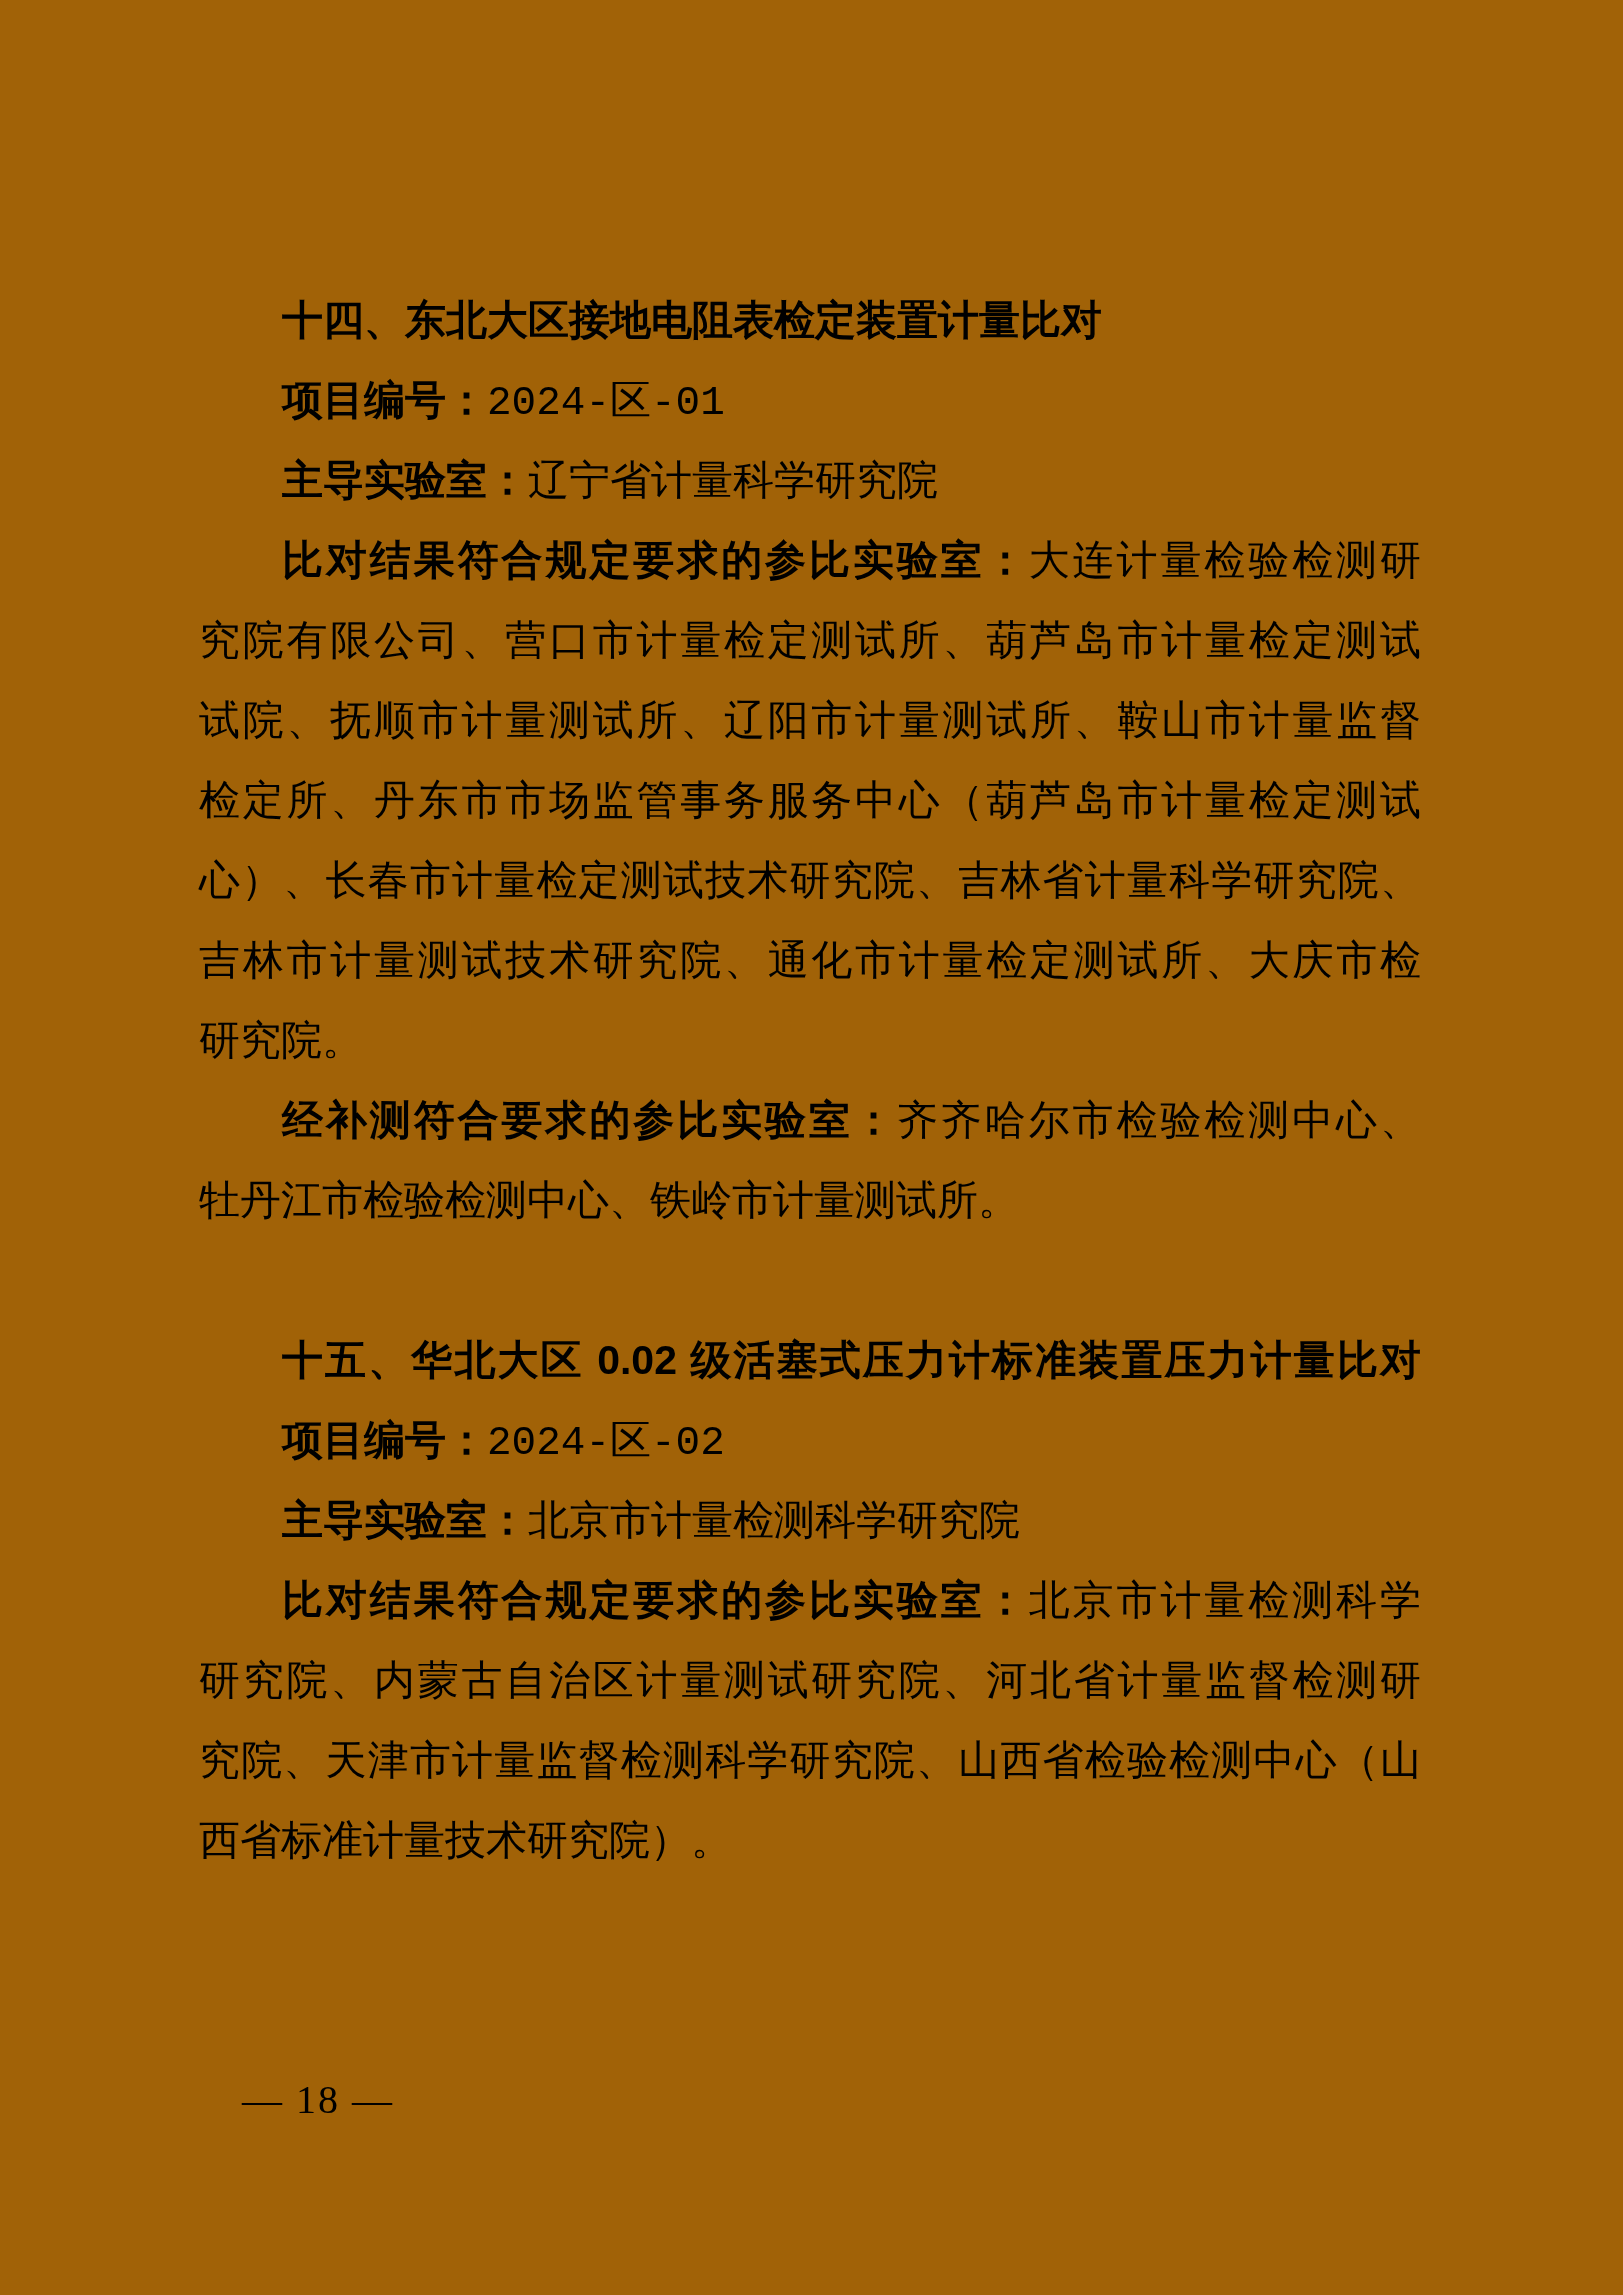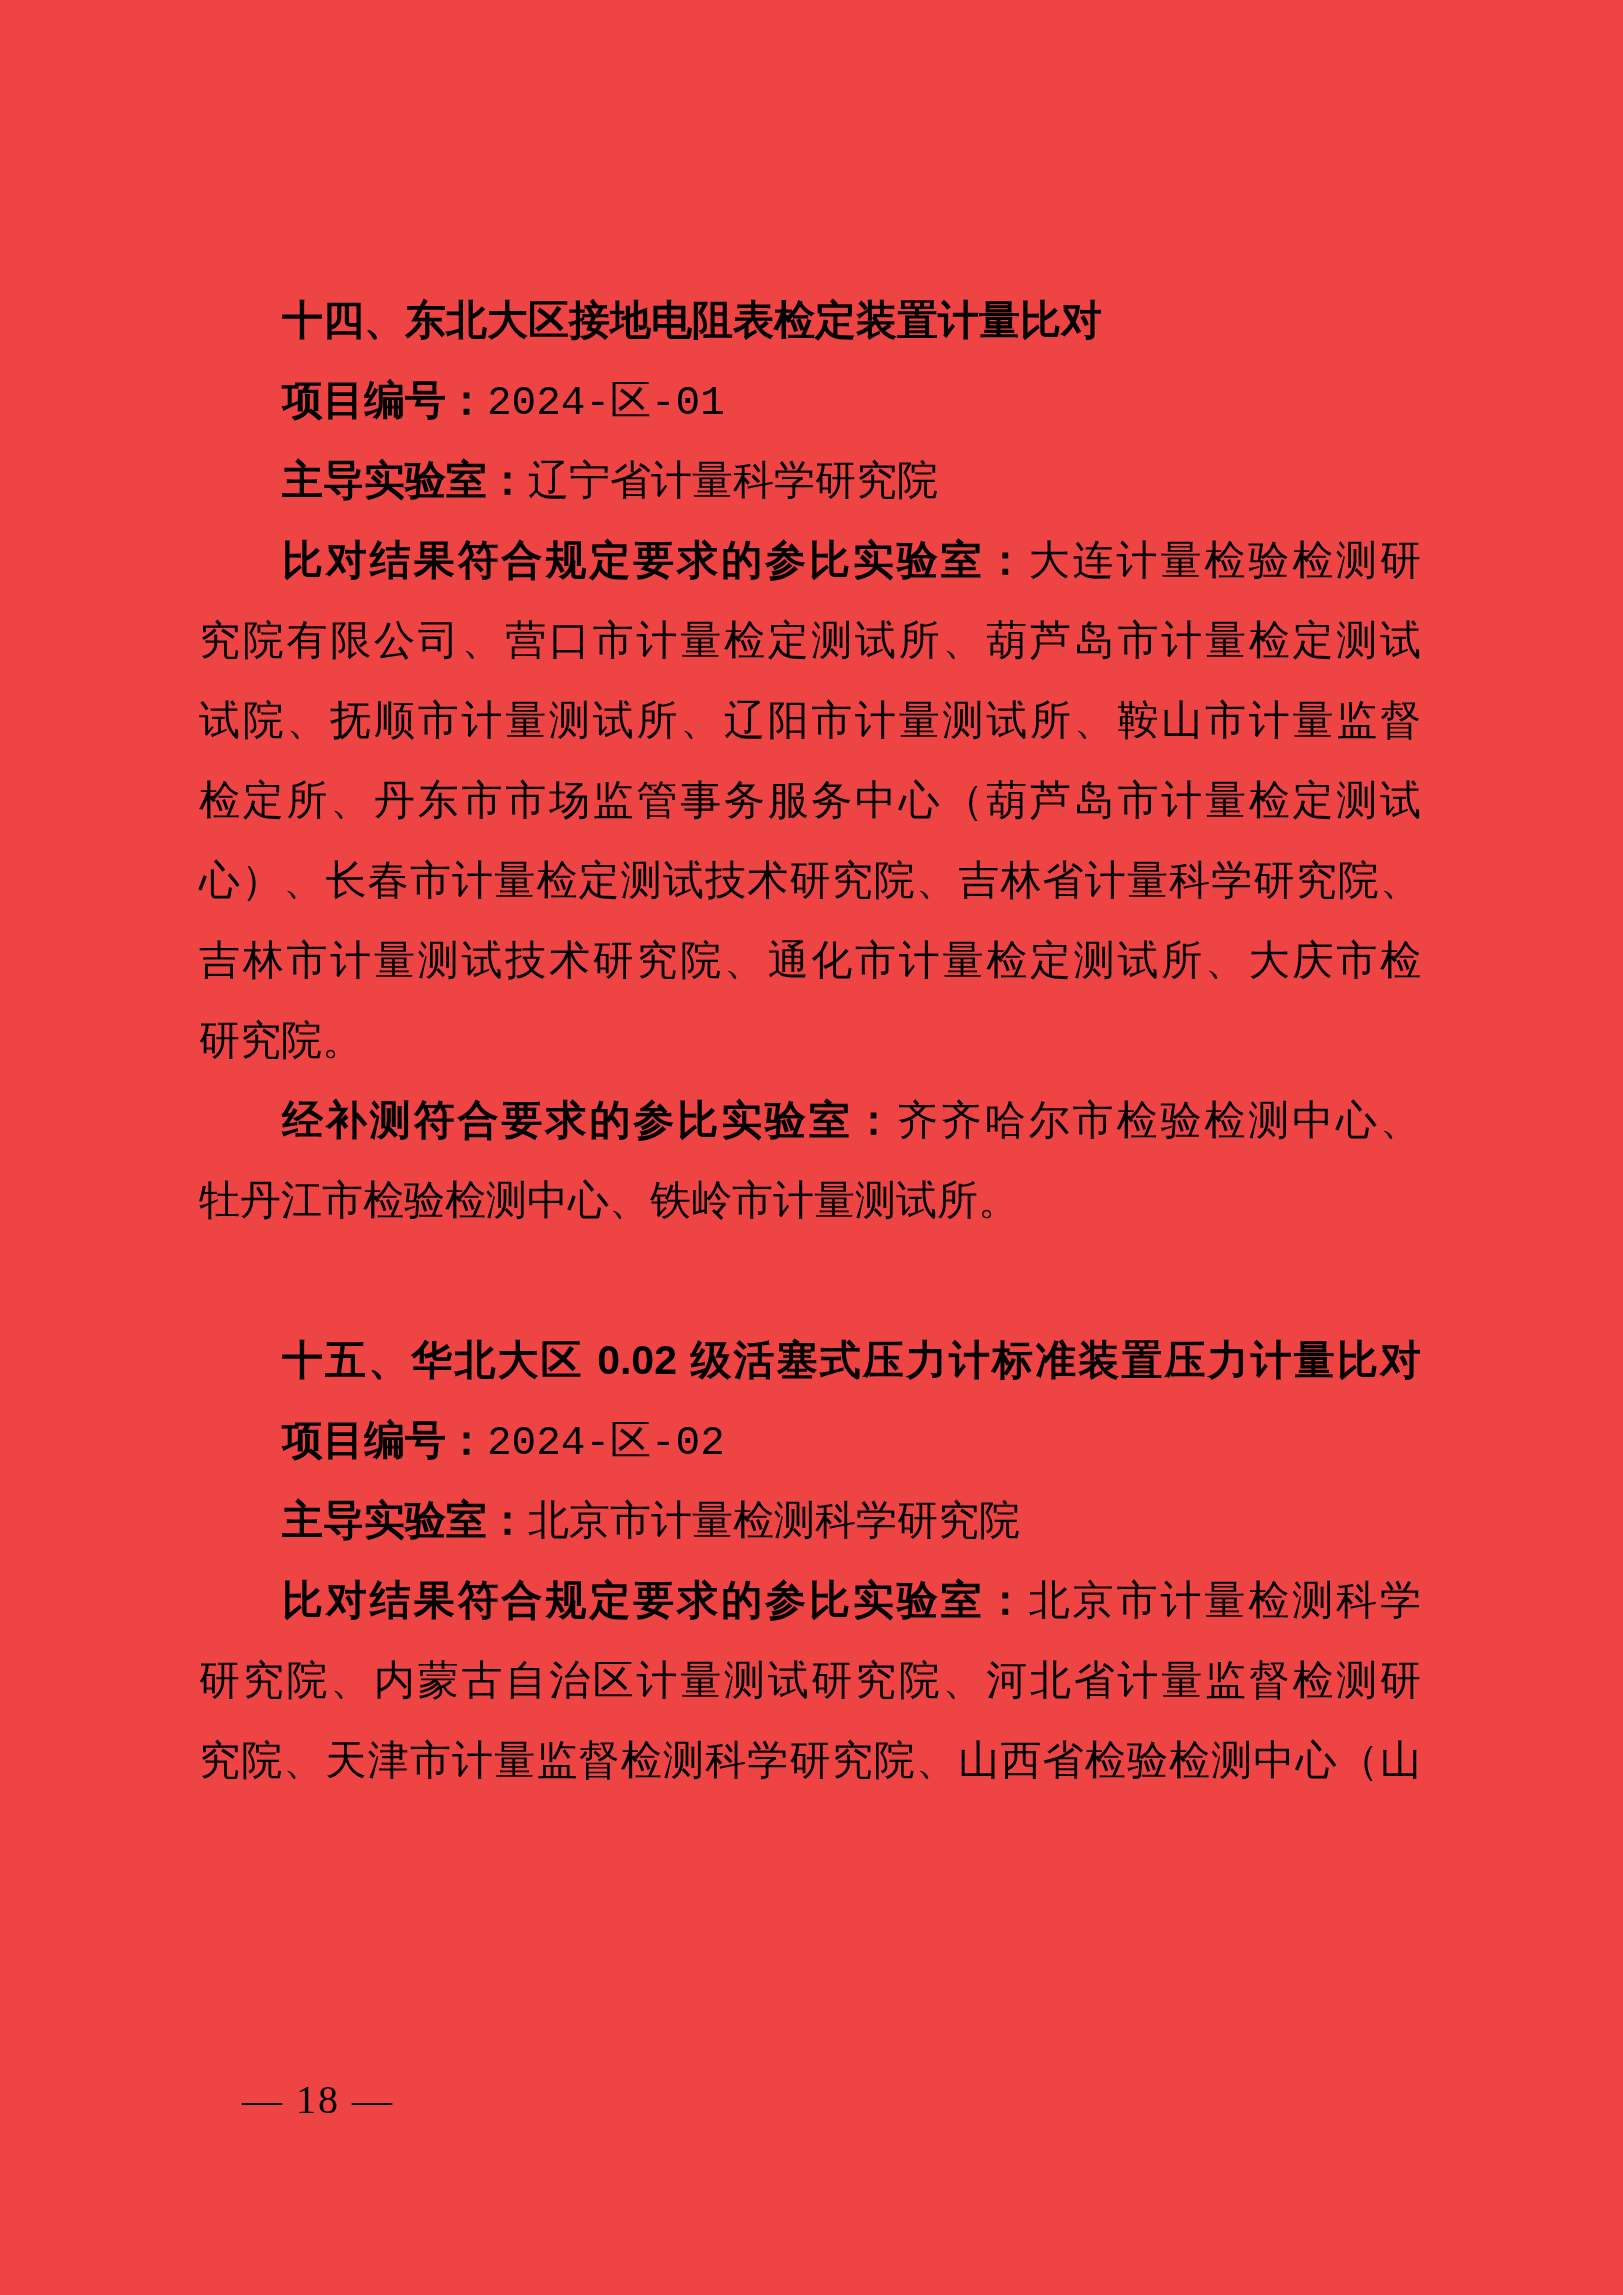--- a/index.html
+++ b/index.html
@@ -1,21 +1,21 @@
 <!DOCTYPE html>
 <html style="font-size:8.2px"><head>
 <meta charset="utf-8">
 <style>
   * { margin:0; padding:0; box-sizing:border-box; }
   html,body { background:#ffffff; }
   .page {
     position:relative;
     width:1623px;
     height:2295px;
-    background:#ef4444;
+    background:#a16207;
     color:#000000;
     font-family:"Liberation Serif","DejaVu Serif",serif;
     overflow:hidden;
   }
   .content {
     position:absolute;
     left:199px;
     top:280px;
     width:1222px;
   }
@@ -77,18 +77,19 @@
 
     <p class="ln ind hei fill">十五、华北大区 0.02 级活塞式压力计标准装置压力计量比对</p>
 
     <p class="ln ind nw"><span class="hei">项目编号：</span><span class="num">2024-区-02</span></p>
 
     <p class="ln ind nw"><span class="hei">主导实验室：</span><span>北京市计量检测科学研究院</span></p>
 
     <p class="ln ind fill"><span class="hei">比对结果符合规定要求的参比实验室：</span><span>北京市计量检测科学</span></p>
     <p class="ln fill">研究院、内蒙古自治区计量测试研究院、河北省计量监督检测研</p>
     <p class="ln fill">究院、天津市计量监督检测科学研究院、山西省检验检测中心（山</p>
+    <p class="ln nw">西省标准计量技术研究院）。</p>
 
   </div>
 
   <div class="footer">— 18 —</div>
 </div>
 
 
 </body></html>

